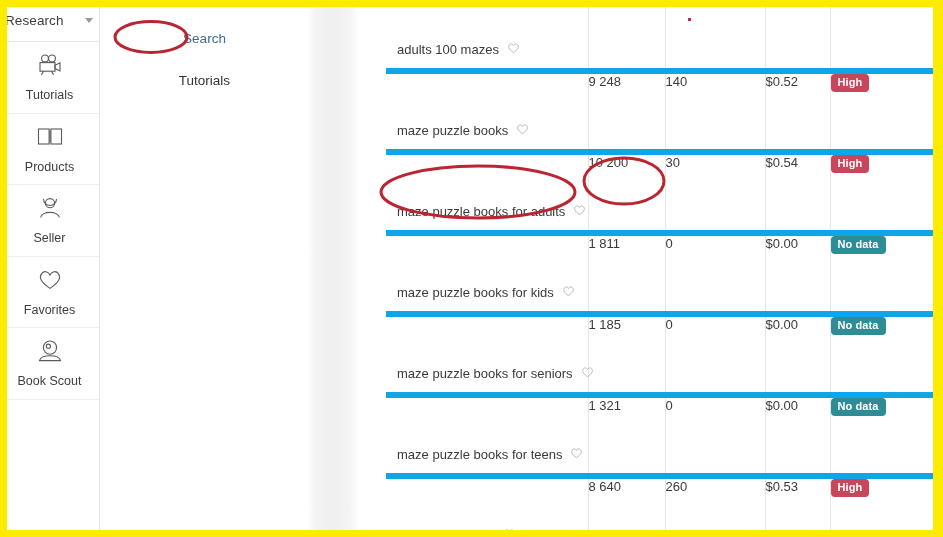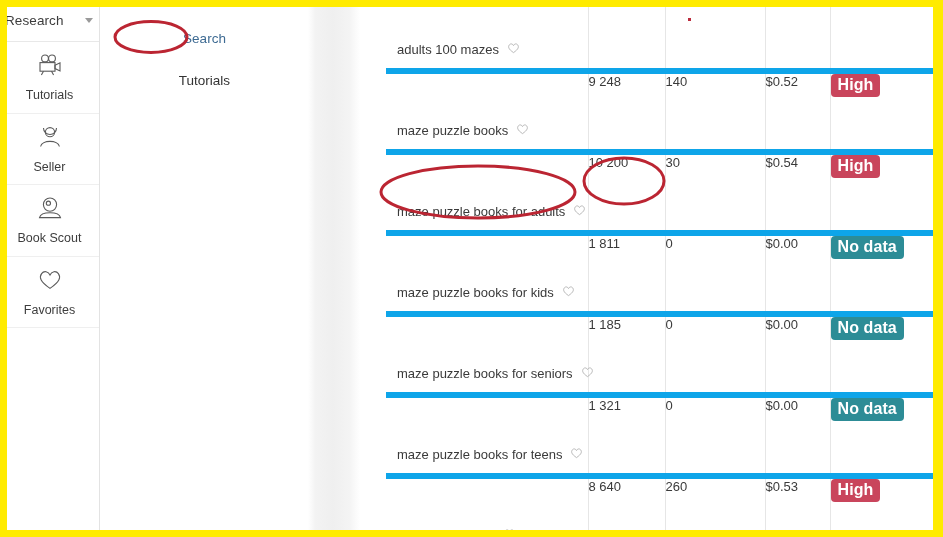--- a/index.html
+++ b/index.html
@@ -174,21 +174,21 @@
   .cell-num {
     padding: 12px 0 0 12px;
     color: #3a3a3a;
   }
   .cell-score { padding: 10px 0 0 14px; }
 
   .badge {
     display: inline-block;
     padding: 3px 7px 4px 7px;
     border-radius: 4px;
-    font-size: 16px;
+    font-size: 11px;
     font-weight: bold;
     color: #ffffff;
     line-height: 1;
     letter-spacing: .1px;
   }
   .badge.high    { background: #c9455c; }
   .badge.nodata  { background: #2d8c96; }
 
   .row-short td { height: 71px; }
   .row-tall  td { height: 81px; }
@@ -232,53 +232,63 @@
             <circle cx="16" cy="4.4" r="3.4"></circle>
           <rect x="4" y="8.6" width="15" height="8.6"></rect>
           <path d="M19 11.2 L24 8.8 L24 17 L19 14.6 Z"></path>
           <path d="M7.5 17.2 L5.4 21"></path>
             <path d="M15.5 17.2 L17.6 21"></path>
         </svg>
       </span>
       <span class="ri-label">Tutorials</span>
     </div>
 
+    <div class="rail-item">
+      <span class="ri-icon">
+        <svg width="28" height="21" viewBox="0 0 28 21" fill="none" stroke="currentColor" stroke-width="1.1">
+          <rect x="2.5" y="3" width="10.6" height="15"></rect>
+          <rect x="14.9" y="3" width="10.6" height="15"></rect>
+          <path d="M14 4.4 L14 16.6"></path>
+        </svg>
+      </span>
+      <span class="ri-label">Products</span>
+    </div>
 
     <div class="rail-item">
       <span class="ri-icon">
         <svg width="26" height="24" viewBox="0 0 26 24" fill="none" stroke="currentColor" stroke-width="1.1">
           <path d="M6.5 3 A6.5 6.5 0 0 0 19.5 3"></path>
           <path d="M6.5 3 A6.5 7.2 0 0 1 19.5 3" opacity="0"></path>
           <circle cx="13" cy="7.2" r="4.6"></circle>
           <path d="M3.6 21.5 C4.6 14.6 21.4 14.6 22.4 21.5"></path>
         </svg>
       </span>
       <span class="ri-label">Seller</span>
     </div>
 
 
     <div class="rail-item">
       <span class="ri-icon">
+        <svg width="26" height="23" viewBox="0 0 26 23" fill="none" stroke="currentColor" stroke-width="1.1">
+          <path d="M13 20.4 C3 13.6 2 9.2 4.6 5.6 C7 2.4 11.4 3.4 13 7
+                   C14.6 3.4 19 2.4 21.4 5.6 C24 9.2 23 13.6 13 20.4 Z"></path>
+        </svg>
+      </span>
+      <span class="ri-label">Favorites</span>
+    </div>
+
+    <div class="rail-item">
+      <span class="ri-icon">
         <svg width="28" height="24" viewBox="0 0 28 24" fill="none" stroke="currentColor" stroke-width="1.1">
           <circle cx="14" cy="8.6" r="6.6"></circle>
           <circle cx="12.4" cy="7.2" r="2.1"></circle>
           <path d="M3.5 21.6 C5 15.2 23 15.2 24.5 21.6 Z"></path>
         </svg>
       </span>
       <span class="ri-label">Book Scout</span>
-    </div>
-
-    <div class="rail-item">
-      <span class="ri-icon">
-        <svg width="26" height="23" viewBox="0 0 26 23" fill="none" stroke="currentColor" stroke-width="1.1">
-          <path d="M13 20.4 C3 13.6 2 9.2 4.6 5.6 C7 2.4 11.4 3.4 13 7
-                   C14.6 3.4 19 2.4 21.4 5.6 C24 9.2 23 13.6 13 20.4 Z"></path>
-        </svg>
-      </span>
-      <span class="ri-label">Favorites</span>
     </div>
 
   </div>
 
   <div id="subnav">
     <div class="subnav-link" id="subnav-search">
       <span>Search</span>
     </div>
     <div class="subnav-link" id="subnav-fav">
       <span>Tutorials</span>

